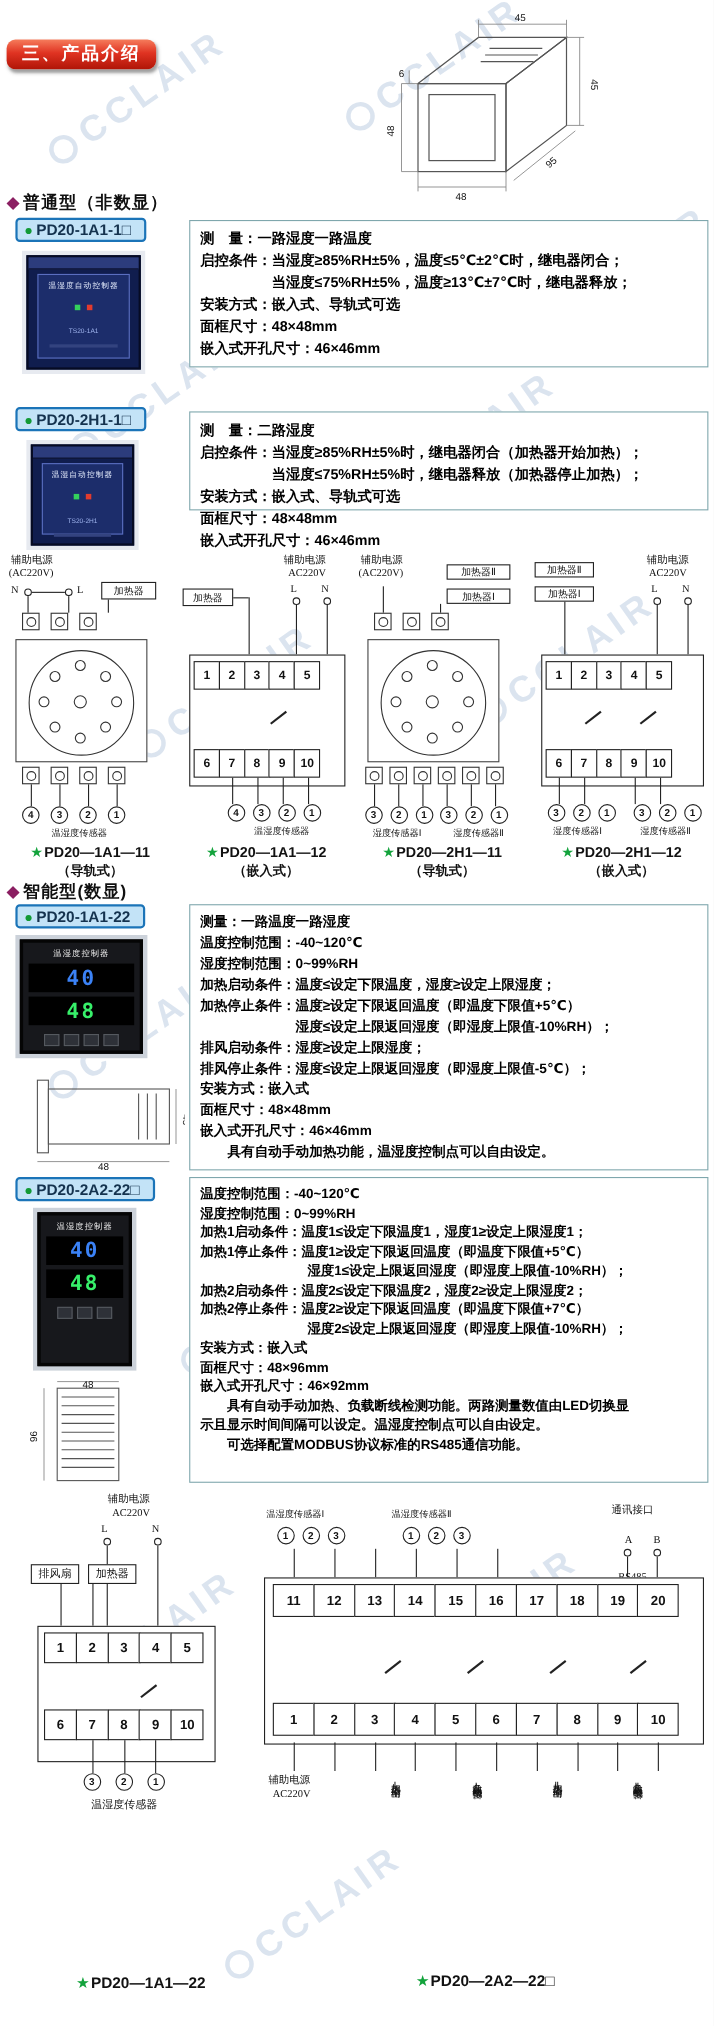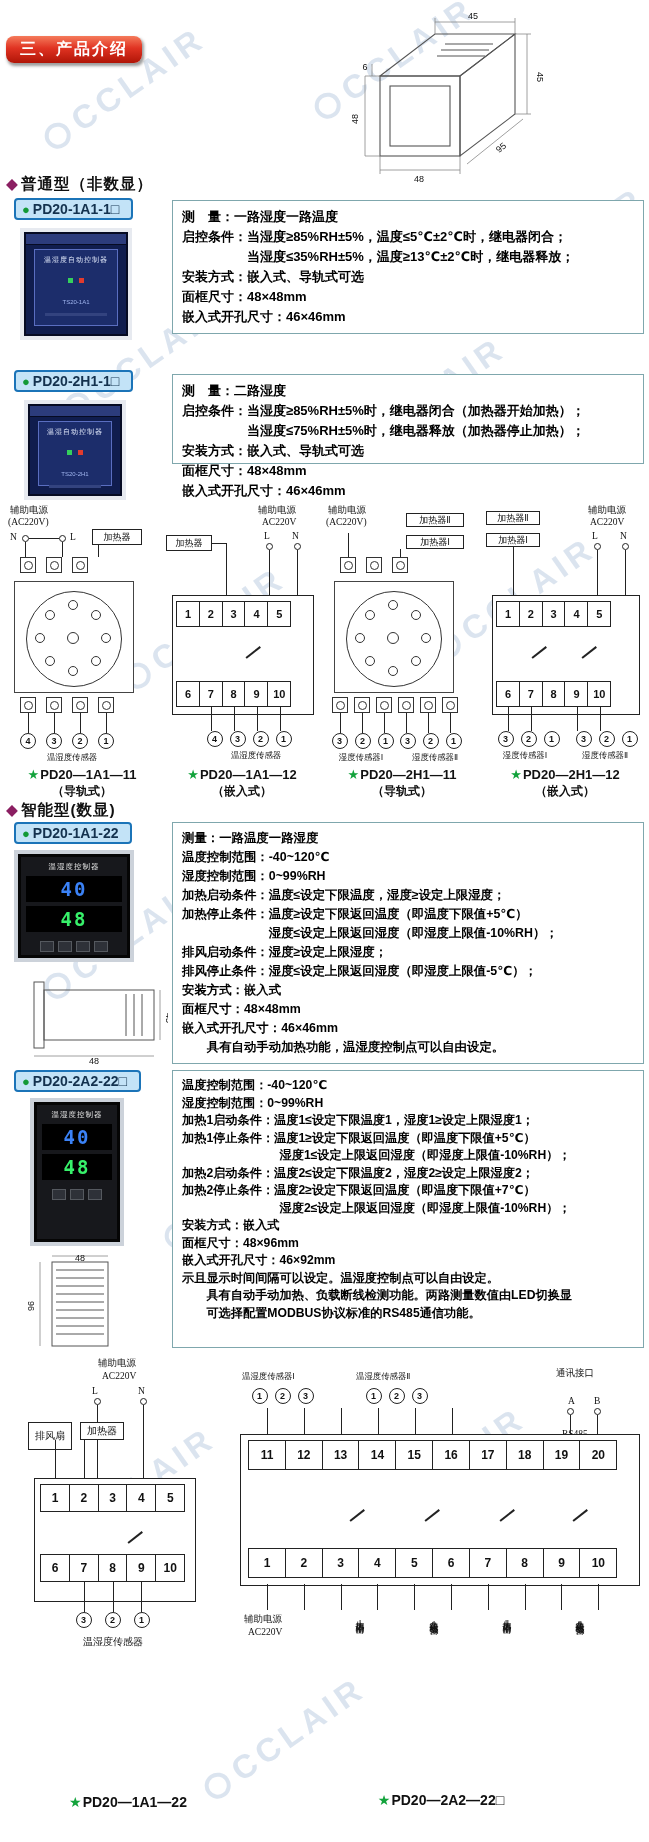--- a/index.html
+++ b/index.html
@@ -149,21 +149,21 @@
         <div class="dev1-title">温湿度自动控制器</div>
         <div class="ledrow"><span class="led g"></span><span class="led r"></span></div>
         <div class="dev1-model">TS20-1A1</div>
         <div class="dev1-brand"></div>
       </div>
     </div>
   </div>
   <div class="spec" style="left:172px;top:200px;width:472px;height:134px;">
       <span class="spec-line">测　量：一路湿度一路温度</span>
       <span class="spec-line">启控条件：当湿度≥85%RH±5%，温度≤5℃±2℃时，继电器闭合；</span>
-      <span class="spec-line">　　　　　当湿度≤35%RH±5%，温度≥13℃±2℃时，继电器释放；</span>
+      <span class="spec-line">　　　　　当湿度≤75%RH±5%，温度≥13℃±7℃时，继电器释放；</span>
       <span class="spec-line">安装方式：嵌入式、导轨式可选</span>
       <span class="spec-line">面框尺寸：48×48mm</span>
       <span class="spec-line">嵌入式开孔尺寸：46×46mm</span>
     </div>
 
   <div class="chip" style="left:14px;top:370px;">
     <span class="gdot">●</span>
     <span>PD20-2H1-1□</span>
   </div>
   <div class="photo" style="left:24px;top:400px;width:102px;height:100px;">
@@ -471,35 +471,35 @@
       <span class="spec-line">湿度控制范围：0~99%RH</span>
       <span class="spec-line">加热1启动条件：温度1≤设定下限温度1，湿度1≥设定上限湿度1；</span>
       <span class="spec-line">加热1停止条件：温度1≥设定下限返回温度（即温度下限值+5℃）</span>
       <span class="spec-line">　　　　　　　　湿度1≤设定上限返回湿度（即湿度上限值-10%RH）；</span>
       <span class="spec-line">加热2启动条件：温度2≤设定下限温度2，湿度2≥设定上限湿度2；</span>
       <span class="spec-line">加热2停止条件：温度2≥设定下限返回温度（即温度下限值+7℃）</span>
       <span class="spec-line">　　　　　　　　湿度2≤设定上限返回湿度（即湿度上限值-10%RH）；</span>
       <span class="spec-line">安装方式：嵌入式</span>
       <span class="spec-line">面框尺寸：48×96mm</span>
       <span class="spec-line">嵌入式开孔尺寸：46×92mm</span>
+      <span class="spec-line">　　具有自动手动加热、负载断线检测功能。两路测量数值由LED切换显</span>
       <span class="spec-line">示且显示时间间隔可以设定。温湿度控制点可以自由设定。</span>
-      <span class="spec-line">　　具有自动手动加热、负载断线检测功能。两路测量数值由LED切换显</span>
       <span class="spec-line">　　可选择配置MODBUS协议标准的RS485通信功能。</span>
     </div>
 
   <div class="diag big m6" style="left:28px;top:1358px;width:200px;height:468px;">
     <div class="tlab" style="left:70px;top:0;">辅助电源</div>
     <div class="tlab" style="left:74px;top:13px;">AC220V</div>
     <div class="tlab" style="left:64px;top:28px;">L</div>
     <div class="tlab" style="left:110px;top:28px;">N</div>
     <div class="pin" style="left:66px;top:40px;"></div>
     <div class="pin" style="left:112px;top:40px;"></div>
     <div class="wv" style="left:69px;top:47px;height:73px;"></div>
     <div class="wv" style="left:115px;top:47px;height:73px;"></div>
-    <div class="lbox" style="left:0;top:64px;width:44px;height:28px;font-size:10px;">排风扇</div>
+    <div class="lbox" style="left:0;top:64px;width:44px;height:18px;font-size:10px;">排风扇</div>
     <div class="lbox" style="left:52px;top:64px;width:44px;height:18px;font-size:10px;">加热器</div>
     <div class="wv" style="left:27px;top:82px;height:38px;"></div>
     <div class="wv" style="left:56px;top:82px;height:38px;"></div>
     <div class="strip" style="left:6px;top:120px;width:160px;height:122px;"></div>
     <div class="trow" style="left:12px;top:126px;">
         <span class="tcell">1</span>
         <span class="tcell">2</span>
         <span class="tcell">3</span>
         <span class="tcell">4</span>
         <span class="tcell">5</span>

